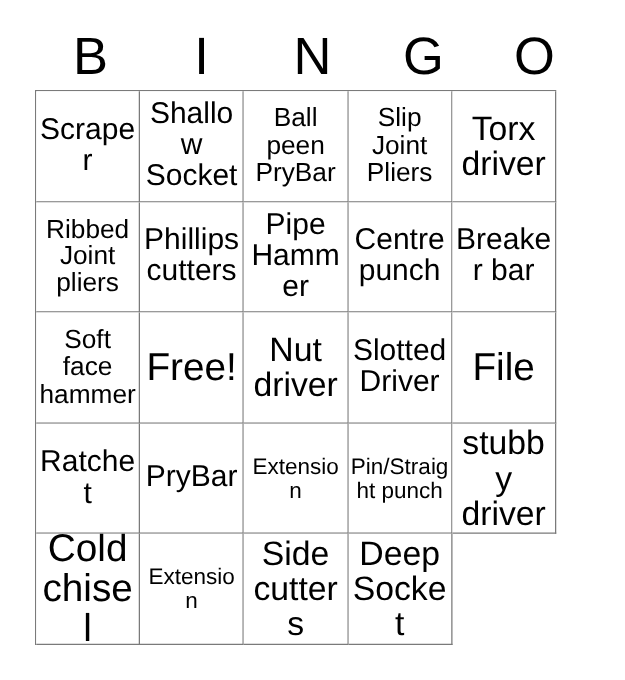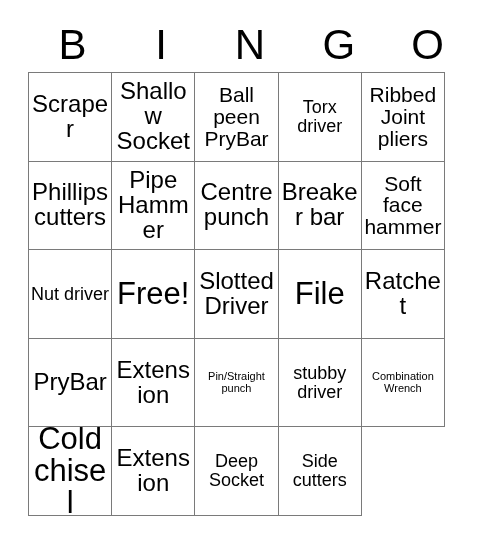--- a/index.html
+++ b/index.html
@@ -75,25 +75,25 @@
   .cell-text {
     display: block;
     width: 100%;
     line-height: 1.04;
     word-wrap: break-word;
     color: #000000;
   }
 
   
   .fs-xxl .cell-text { font-size: 31px; }
-  .fs-xl  .cell-text { font-size: 18px; }
+  .fs-xl  .cell-text { font-size: 27px; }
   .fs-lg  .cell-text { font-size: 24px; }
   .fs-md  .cell-text { font-size: 21px; }
-  .fs-sm  .cell-text { font-size: 24px; }
-  .fs-xs  .cell-text { font-size: 11px; }
+  .fs-sm  .cell-text { font-size: 18px; }
+  .fs-xs  .cell-text { font-size: 18px; }
 </style>
 </head>
 <body>
 
 <div id="card-root">
 
   <div id="bingo-header">
     <div class="header-letter">B</div>
     <div class="header-letter">I</div>
     <div class="header-letter">N</div>
@@ -104,20 +104,23 @@
   <div id="bingo-grid">
       <div class="bingo-cell fs-lg">
         <span class="cell-text">Scraper</span>
       </div>
       <div class="bingo-cell fs-lg">
         <span class="cell-text">Shallow Socket</span>
       </div>
       <div class="bingo-cell fs-md">
         <span class="cell-text">Ball peen PryBar</span>
       </div>
+      <div class="bingo-cell fs-md">
+        <span class="cell-text">Slip Joint Pliers</span>
+      </div>
       <div class="bingo-cell fs-xl">
         <span class="cell-text">Torx driver</span>
       </div>
       <div class="bingo-cell fs-md">
         <span class="cell-text">Ribbed Joint pliers</span>
       </div>
       <div class="bingo-cell fs-lg">
         <span class="cell-text">Phillips cutters</span>
       </div>
       <div class="bingo-cell fs-lg">
@@ -125,25 +128,25 @@
       </div>
       <div class="bingo-cell fs-lg">
         <span class="cell-text">Centre punch</span>
       </div>
       <div class="bingo-cell fs-lg">
         <span class="cell-text">Breaker bar</span>
       </div>
       <div class="bingo-cell fs-md">
         <span class="cell-text">Soft face hammer</span>
       </div>
+      <div class="bingo-cell fs-xxl">
+        <span class="cell-text">Free!</span>
+      </div>
       <div class="bingo-cell fs-xl">
         <span class="cell-text">Nut driver</span>
-      </div>
-      <div class="bingo-cell fs-xxl">
-        <span class="cell-text">Free!</span>
       </div>
       <div class="bingo-cell fs-lg">
         <span class="cell-text">Slotted Driver</span>
       </div>
       <div class="bingo-cell fs-xxl">
         <span class="cell-text">File</span>
       </div>
       <div class="bingo-cell fs-lg">
         <span class="cell-text">Ratchet</span>
       </div>
@@ -152,30 +155,27 @@
       </div>
       <div class="bingo-cell fs-sm">
         <span class="cell-text">Extension</span>
       </div>
       <div class="bingo-cell fs-xs">
         <span class="cell-text">Pin/Straight punch</span>
       </div>
       <div class="bingo-cell fs-xl">
         <span class="cell-text">stubby driver</span>
       </div>
-      <div class="bingo-cell fs-xs">
-        <span class="cell-text">Combination Wrench</span>
-      </div>
       <div class="bingo-cell fs-xxl">
         <span class="cell-text">Cold chisel</span>
       </div>
       <div class="bingo-cell fs-sm">
         <span class="cell-text">Extension</span>
       </div>
       <div class="bingo-cell fs-xl">
-        <span class="cell-text">Deep Socket</span>
+        <span class="cell-text">Side cutters</span>
       </div>
       <div class="bingo-cell fs-xl">
-        <span class="cell-text">Side cutters</span>
+        <span class="cell-text">Deep Socket</span>
       </div>
     </div>
 
 </div>
 
 </body></html>

